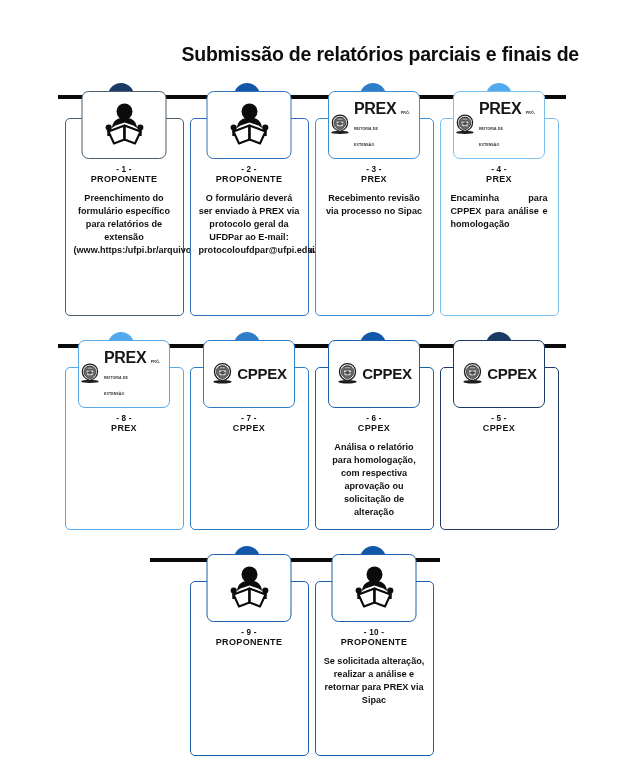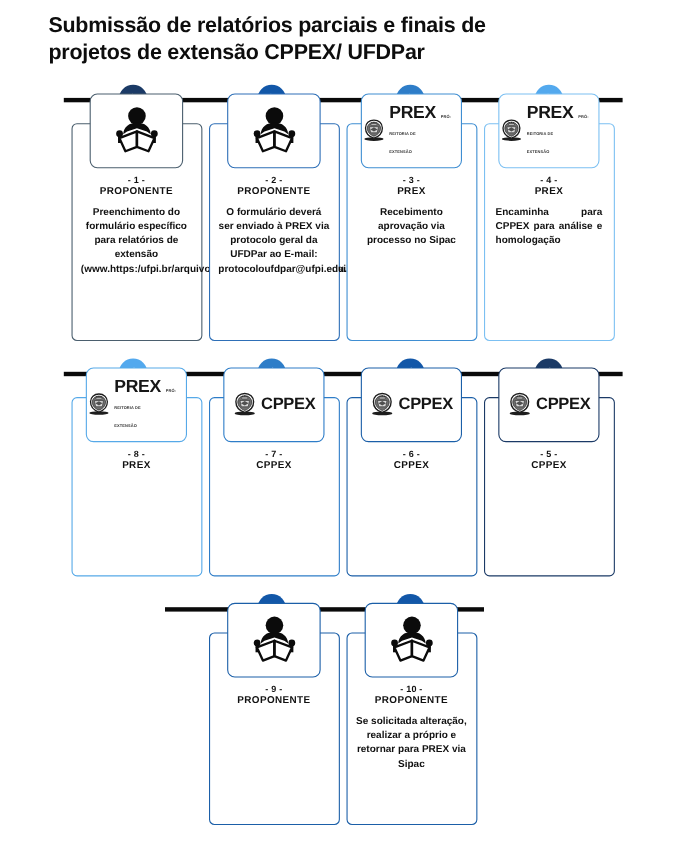--- a/index.html
+++ b/index.html
@@ -8,27 +8,28 @@
     width: 623px;
     height: 768px;
     font-family: "Liberation Sans", sans-serif;
     color: #111;
     overflow: hidden;
     position: relative;
   }
 
   
   .title {
-    text-align: left;
+    text-align: right;
     font-weight: bold;
     font-size: 19.5px;
     line-height: 1.28;
     letter-spacing: -0.2px;
     color: #0d0d0d;
     padding: 11px 44px 0 44px;
+    margin-top: 31px;
   }
 
   
   .rail {
     position: relative;
     height: 26px;
   }
   .rail .line {
     position: absolute;
     top: 12px;
@@ -137,21 +138,20 @@
   .logo-main.big { font-size: 15px; }
 
   .spacer-sm { height: 9px; }
   .spacer-md { height: 16px; }
 </style>
 </head>
 <body>
 
 <div class="title">
   <div>Submissão de relatórios parciais e finais de</div>
-  <div>projetos de extensão CPPEX/ UFDPar</div>
 </div>
 
 <div class="spacer-md"></div>
 
 <div class="rail" id="rail1">
     <div class="line" style="left: 58px; width: 508px; background: rgb(10, 10, 10);"></div>
     <div class="arrow-node" style="left: 108px; background: rgb(27, 58, 102);">
       <svg width="18" height="18" viewBox="0 0 18 18">
         <g>
           <path d="M3 9 H11 M8.2 5.4 L12.6 9 L8.2 12.6" stroke="#fff" stroke-width="2.3" fill="none" stroke-linecap="round" stroke-linejoin="round"></path>
@@ -235,21 +235,21 @@
     <circle cx="23.6" cy="7.4" r="1" fill="#2a2a2a"></circle>
   </svg>
     <span class="logo-txt">
       <span class="logo-main">PREX</span>
       <span class="logo-sub">Pró-Reitoria de<br>Extensão</span>
     </span>
   </span>
       </div>
        <div class="step-num">- 3 -</div>
        <div class="step-org">PREX</div>
-       <div class="step-body">Recebimento aprovação via processo no Sipac</div>
+       <div class="step-body">Recebimento revisão via processo no Sipac</div>
     </div>
     <div class="card tall" style="border-color: rgb(124, 192, 242);">
       <div class="badge prex" style="border-color:#7cc0f2">
         <span class="logo-wrap">
     <svg width="27" height="27" viewBox="0 0 40 40">
     <ellipse cx="20" cy="34.5" rx="16" ry="3" fill="#1d1d1d"></ellipse>
     <path d="M20 3 C12 3 6 8.5 6 16 C6 24.5 12.5 30.5 20 33 C27.5 30.5 34 24.5 34 16 C34 8.5 28 3 20 3 Z" fill="#fff" stroke="#1d1d1d" stroke-width="2.2"></path>
     <path d="M20 6.5 C13.6 6.5 9 11 9 16.6 C9 23 14.2 27.8 20 29.9 C25.8 27.8 31 23 31 16.6 C31 11 26.4 6.5 20 6.5 Z" fill="#6f6f6f" stroke="#1d1d1d" stroke-width="1.1"></path>
     <path d="M12.5 14 H27.5 L25.5 24 H14.5 Z" fill="#d8d8d8" stroke="#2a2a2a" stroke-width="1"></path>
     <path d="M14 18.5 L20 15 L26 18.5 L20 22 Z" fill="#4f4f4f"></path>
@@ -366,20 +366,21 @@
     <circle cx="20" cy="6.9" r="1" fill="#2a2a2a"></circle>
     <circle cx="23.6" cy="7.4" r="1" fill="#2a2a2a"></circle>
   </svg>
     <span class="logo-txt">
       <span class="logo-main big">CPPEX</span>
     </span>
   </span>
       </div>
        <div class="step-num">- 6 -</div>
        <div class="step-org">CPPEX</div>
+       <div class="step-body">Análisa o relatório para homologação, com respectiva aprovação ou solicitação de alteração</div>
     </div>
     <div class="card mid" style="border-color: rgb(27, 58, 102);">
       <div class="badge cppex" style="border-color:#1b3a66">
         <span class="logo-wrap">
     <svg width="23" height="23" viewBox="0 0 40 40">
     <ellipse cx="20" cy="34.5" rx="16" ry="3" fill="#1d1d1d"></ellipse>
     <path d="M20 3 C12 3 6 8.5 6 16 C6 24.5 12.5 30.5 20 33 C27.5 30.5 34 24.5 34 16 C34 8.5 28 3 20 3 Z" fill="#fff" stroke="#1d1d1d" stroke-width="2.2"></path>
     <path d="M20 6.5 C13.6 6.5 9 11 9 16.6 C9 23 14.2 27.8 20 29.9 C25.8 27.8 31 23 31 16.6 C31 11 26.4 6.5 20 6.5 Z" fill="#6f6f6f" stroke="#1d1d1d" stroke-width="1.1"></path>
     <path d="M12.5 14 H27.5 L25.5 24 H14.5 Z" fill="#d8d8d8" stroke="#2a2a2a" stroke-width="1"></path>
     <path d="M14 18.5 L20 15 L26 18.5 L20 22 Z" fill="#4f4f4f"></path>
@@ -447,15 +448,15 @@
     <circle cx="38.8" cy="24.5" r="3.1" fill="#0b0b0b"></circle>
     <rect x="5.8" y="24" width="2.8" height="9" fill="#0b0b0b"></rect>
     <rect x="37.4" y="24" width="2.8" height="9" fill="#0b0b0b"></rect>
     <path d="M23 22.5 L7 28.5 L12.5 40.5 L23 36.5 Z" fill="#fff" stroke="#0b0b0b" stroke-width="2.1" stroke-linejoin="round"></path>
     <path d="M23 22.5 L39 28.5 L33.5 40.5 L23 36.5 Z" fill="#fff" stroke="#0b0b0b" stroke-width="2.1" stroke-linejoin="round"></path>
     <line x1="23" y1="22.8" x2="23" y2="36.4" stroke="#0b0b0b" stroke-width="2.1"></line>
   </svg>
       </div>
        <div class="step-num">- 10 -</div>
        <div class="step-org">PROPONENTE</div>
-       <div class="step-body">Se solicitada alteração, realizar a próprio e retornar para PREX via Sipac</div>
+       <div class="step-body">Se solicitada alteração, realizar a análise e retornar para PREX via Sipac</div>
     </div>
   </div>
 
 </body></html>

